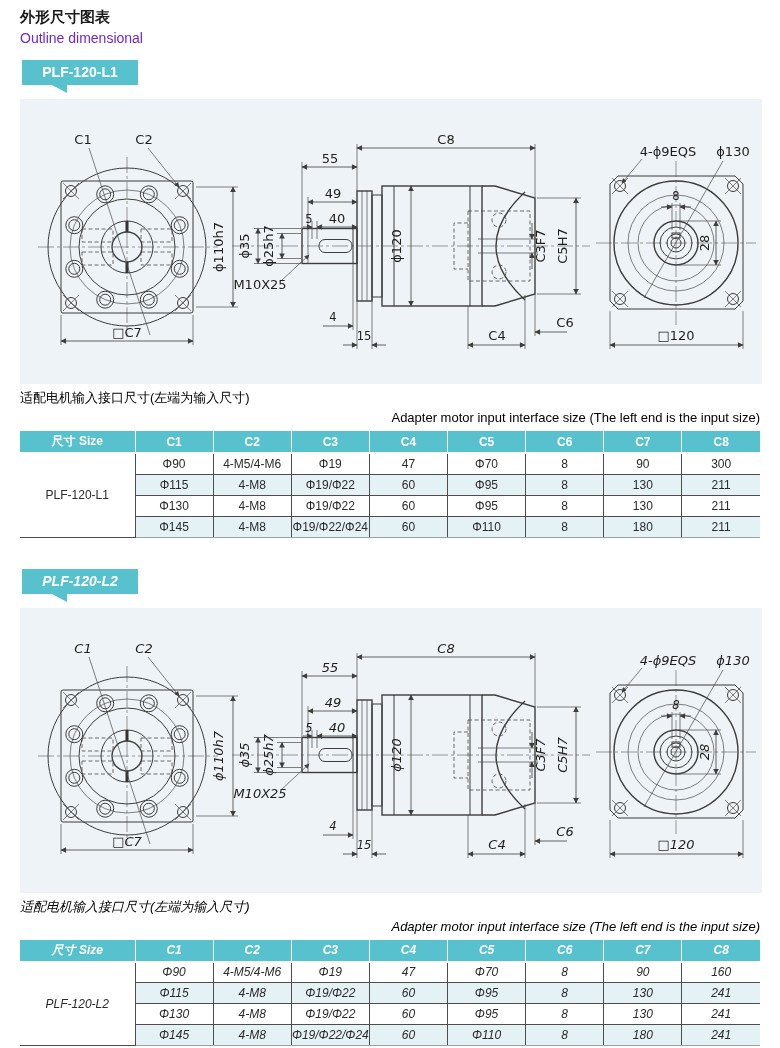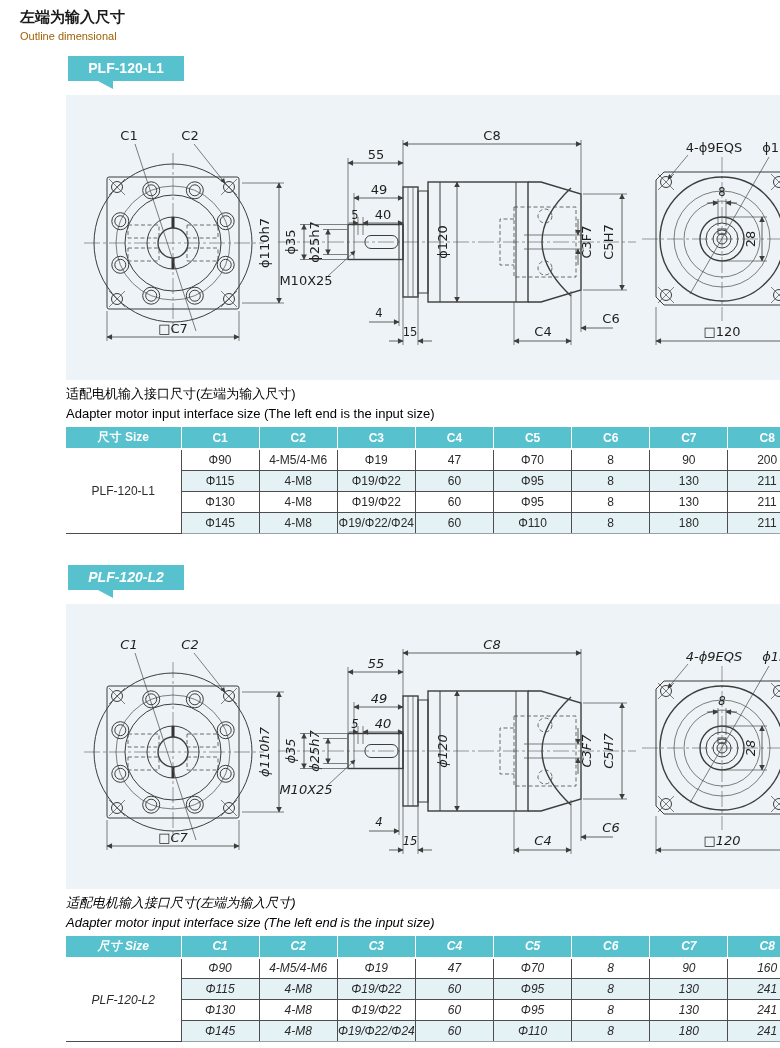--- a/index.html
+++ b/index.html
@@ -6,37 +6,37 @@
     --accent:#58c1ce; --panel:#edf3f6; --rowalt:#e4f1f5; --line:#3d3d3d;
   }
   *{box-sizing:border-box;}
   html,body{margin:0;padding:0;}
   body{
     width:780px;height:1048px;background:#fff;position:relative;overflow:hidden;
     font-family:"Liberation Sans", sans-serif;color:#222;
   }
   .page{padding:8px 20px 0 20px;}
   .page-title{font-size:15px;font-weight:700;color:#1a1a1a;margin:0;}
-  .page-subtitle{font-size:11px;color:#a16207;margin:3px 0 12px 0;}
-  .model-section{margin-top:0;margin-left:46px;}
+  .page-subtitle{font-size:14px;color:#6d28d9;margin:3px 0 12px 0;}
+  .model-section{margin-top:0;}
   .model-section + .model-section{margin-top:29px;font-style:italic;}
   .badge{
     position:relative;display:inline-block;width:116px;height:25px;line-height:25px;
     background:var(--accent);color:#fff;font-weight:700;font-size:14px;text-align:center;
     margin:2px 0 0 2px;
   }
   .badge::after{
     content:"";position:absolute;left:30px;bottom:-8px;width:0;height:0;
     border-top:8px solid var(--accent);border-left:15px solid transparent;
   }
   .panel{width:742px;height:285px;background:var(--panel);margin-top:14px;}
   .panel svg{display:block;width:742px;height:285px;}
   .note{font-size:13px;color:#000000;}
   .note.zh{margin-top:5px;}
-  .note.en{margin-top:3px;}
+  .note.en{margin-top:3px;text-align:right;}
   
   table.dim-table{border-collapse:collapse;width:740px;table-layout:fixed;margin-top:6px;font-size:12px;color:#2b2b2b;}
   table.dim-table th{
     background:var(--accent);color:#fff;font-weight:700;height:22px;
     border-right:1px solid #fff;font-size:12px;
   }
   table.dim-table th:first-child{width:115px;}
   table.dim-table th:last-child{border-right:none;}
   table.dim-table thead{border-bottom:2px solid #fff;padding-left:17px;}
   table.dim-table td{
@@ -56,21 +56,21 @@
   svg .dim{fill:none;stroke:#3d3d3d;stroke-width:.8;}
   svg .kb{fill:none;stroke:#333;stroke-width:3;}
   svg text{font-family:"DejaVu Sans", sans-serif;font-size:13px;fill:#1e1e1e;}
   svg text.sm{font-size:11.5px;}
   svg .tmid{text-anchor:middle;}
 </style>
 </head>
 <body>
 
 <div class="page">
-  <h1 class="page-title">左端为输入尺寸</h1>
+  <h1 class="page-title">外形尺寸图表</h1>
   <div class="page-subtitle">Outline dimensional</div>
 
   <section class="model-section">
     <div class="badge">
       <span>PLF-120-L1</span>
     </div>
     <div class="panel drawing-slot">
 <svg viewBox="0 0 742 285">
   <defs>
     <marker id="arr" viewBox="0 0 10 10" refX="9" refY="5" markerWidth="9" markerHeight="7" orient="auto-start-reverse">
@@ -285,21 +285,21 @@
         <tbody>
           <tr>
             <td rowspan="4" class="rowlabel">PLF-120-L1</td>
             <td>Φ90</td>
             <td>4-M5/4-M6</td>
             <td>Φ19</td>
             <td>47</td>
             <td>Φ70</td>
             <td>8</td>
             <td>90</td>
-            <td>200</td>
+            <td>300</td>
           </tr>
           <tr>
             <td>Φ115</td>
             <td>4-M8</td>
             <td>Φ19/Φ22</td>
             <td>60</td>
             <td>Φ95</td>
             <td>8</td>
             <td>130</td>
             <td>211</td>

